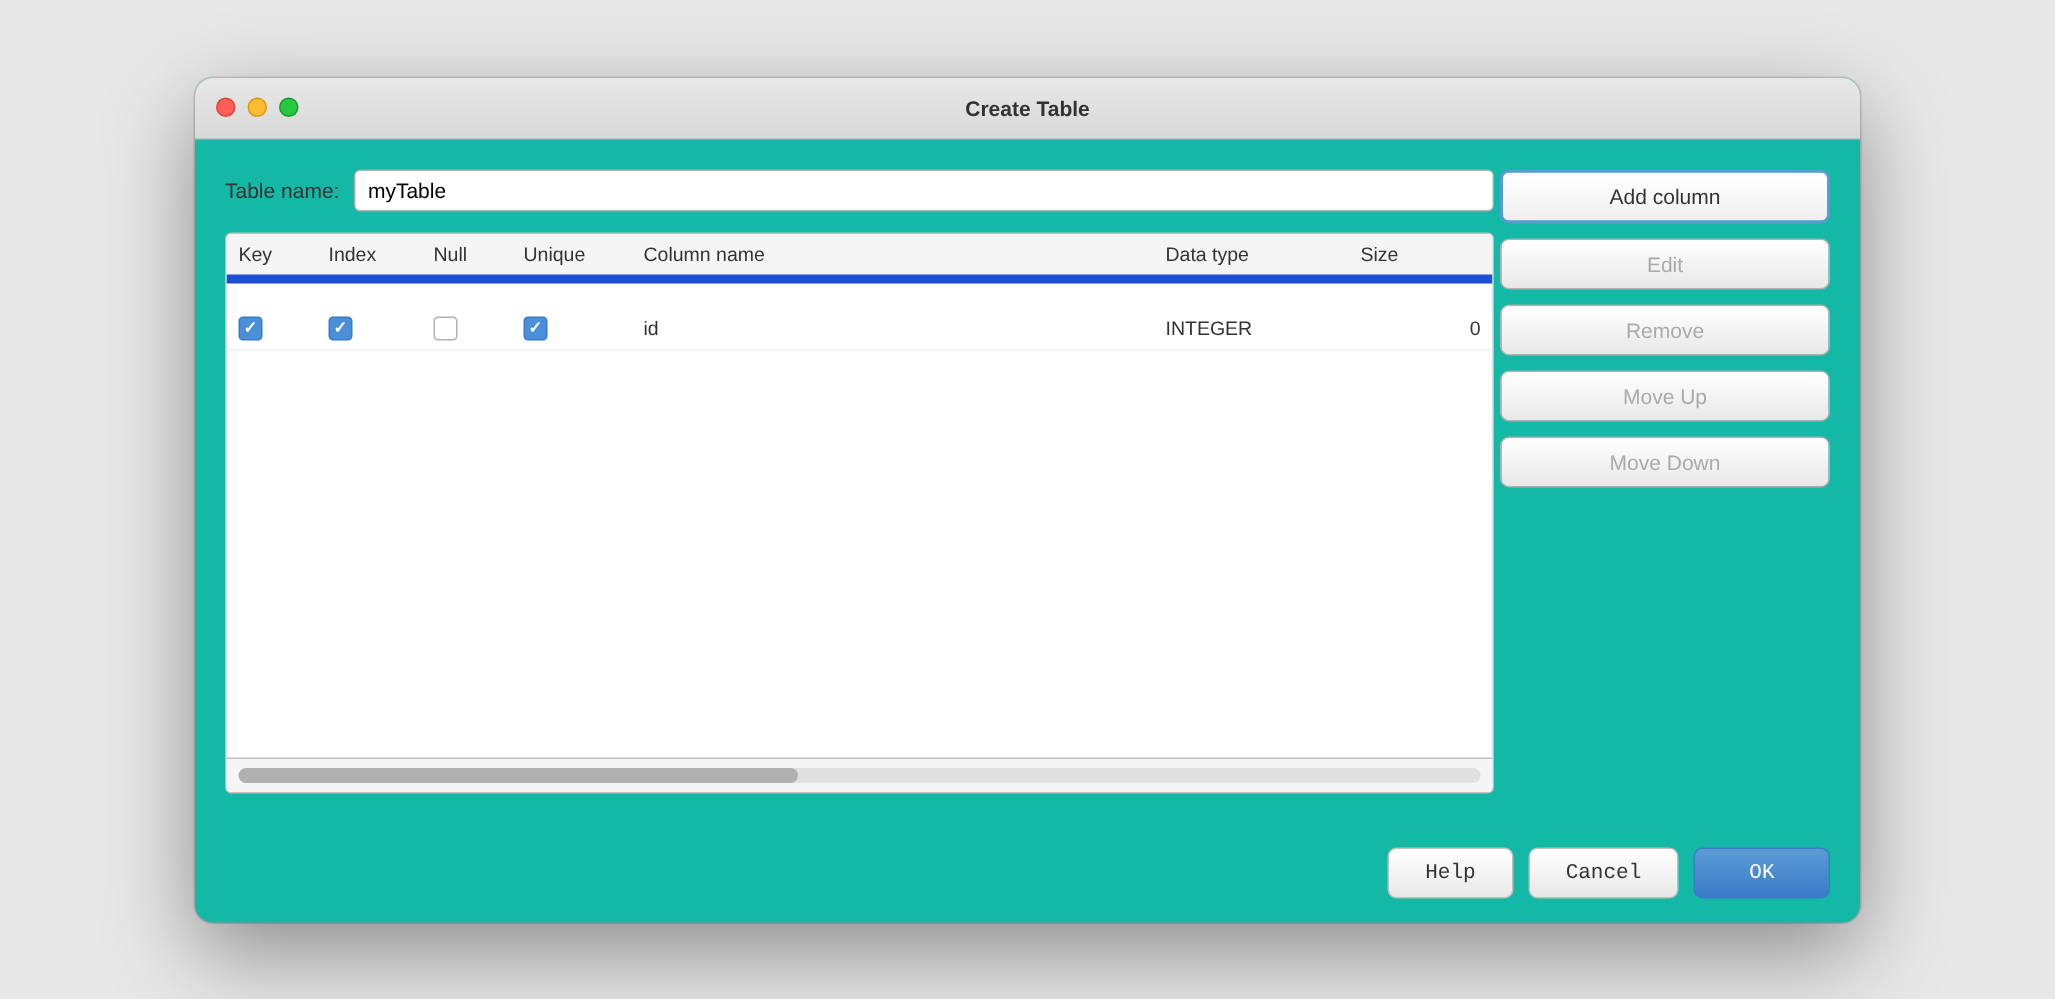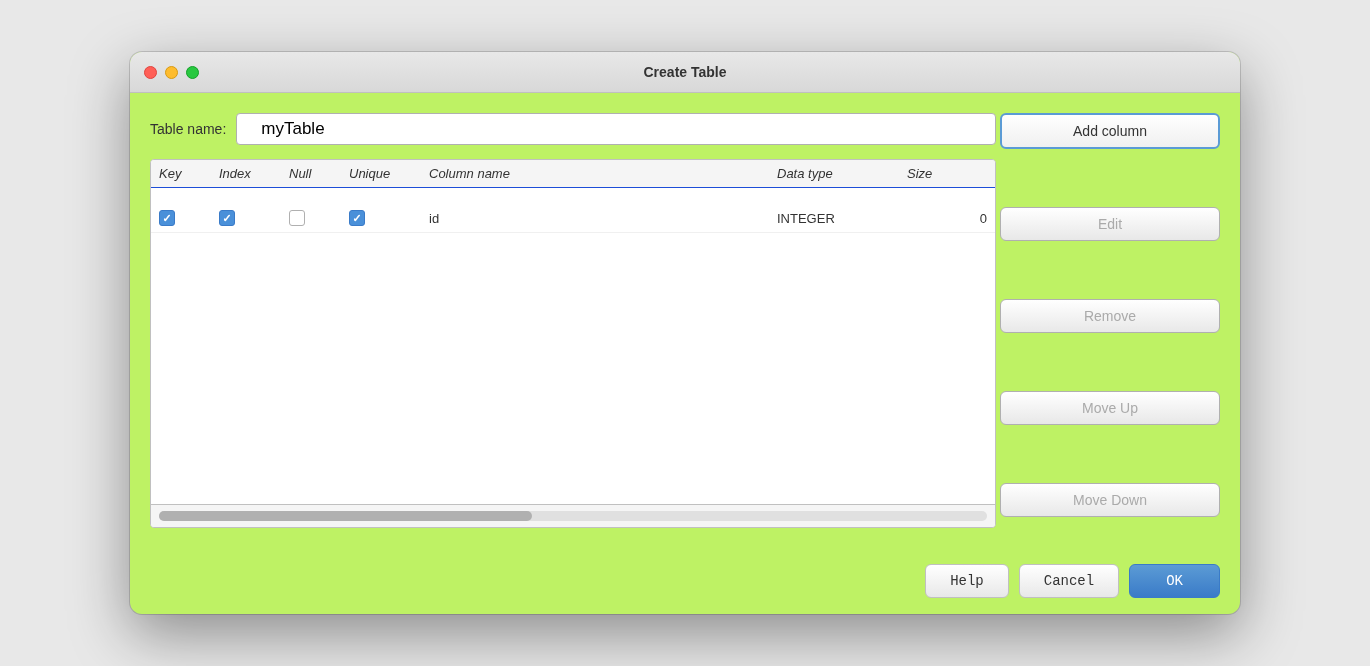--- a/index.html
+++ b/index.html
@@ -13,21 +13,21 @@
       height: 666px;
       background: #e8e8e8;
       display: flex;
       align-items: center;
       justify-content: center;
       font-family: -apple-system, BlinkMacSystemFont, "Helvetica Neue", Arial, sans-serif;
     }
 
     .dialog {
       width: 1110px;
-      background: #bef264;
+      background: #14b8a6;
       border-radius: 12px;
       box-shadow: 0 20px 60px rgba(0,0,0,0.4), 0 0 0 1px rgba(0,0,0,0.15);
       overflow: hidden;
       position: relative;
     }
 
     .title-bar {
       background: linear-gradient(to bottom, #e8e8e8, #d8d8d8);
       border-bottom: 1px solid #c0c0c0;
       padding: 12px 0;
@@ -84,40 +84,39 @@
     .table-name-label {
       font-size: 14px;
       color: #333;
       white-space: nowrap;
     }
 
     .table-name-input {
       flex: 1;
       border: 1px solid #b0b0b0;
       border-radius: 4px;
-      padding: 5px 24px;
-      font-size: 17px;
+      padding: 5px 8px;
+      font-size: 14px;
       background: white;
       outline: none;
     }
 
     .table-container {
       border: 1px solid #c0c0c0;
       border-radius: 4px;
       background: white;
       overflow: hidden;
     }
 
     .table-header {
       display: grid;
       grid-template-columns: 60px 70px 60px 80px 1fr 130px 80px;
       background: #f5f5f5;
-      border-bottom: 1px solid #1d4ed8;
+      border-bottom: 6px solid #1d4ed8;
       padding: 6px 8px;
-      font-style: italic;
     }
 
     .table-header-cell {
       font-size: 13px;
       color: #333;
       font-weight: 400;
     }
 
     .table-body {
       min-height: 300px;
@@ -214,21 +213,20 @@
 
     .action-button.add-column {
       border: 2px solid #5b9bd5;
       background: linear-gradient(to bottom, #ffffff, #f0f0f0);
       font-weight: 500;
     }
 
     .action-button.disabled {
       color: #aaa;
       cursor: default;
-      margin-top: 48px;
     }
 
     .dialog-footer {
       display: flex;
       justify-content: flex-end;
       padding: 16px 20px;
       gap: 10px;
       align-items: center;
     }
 

